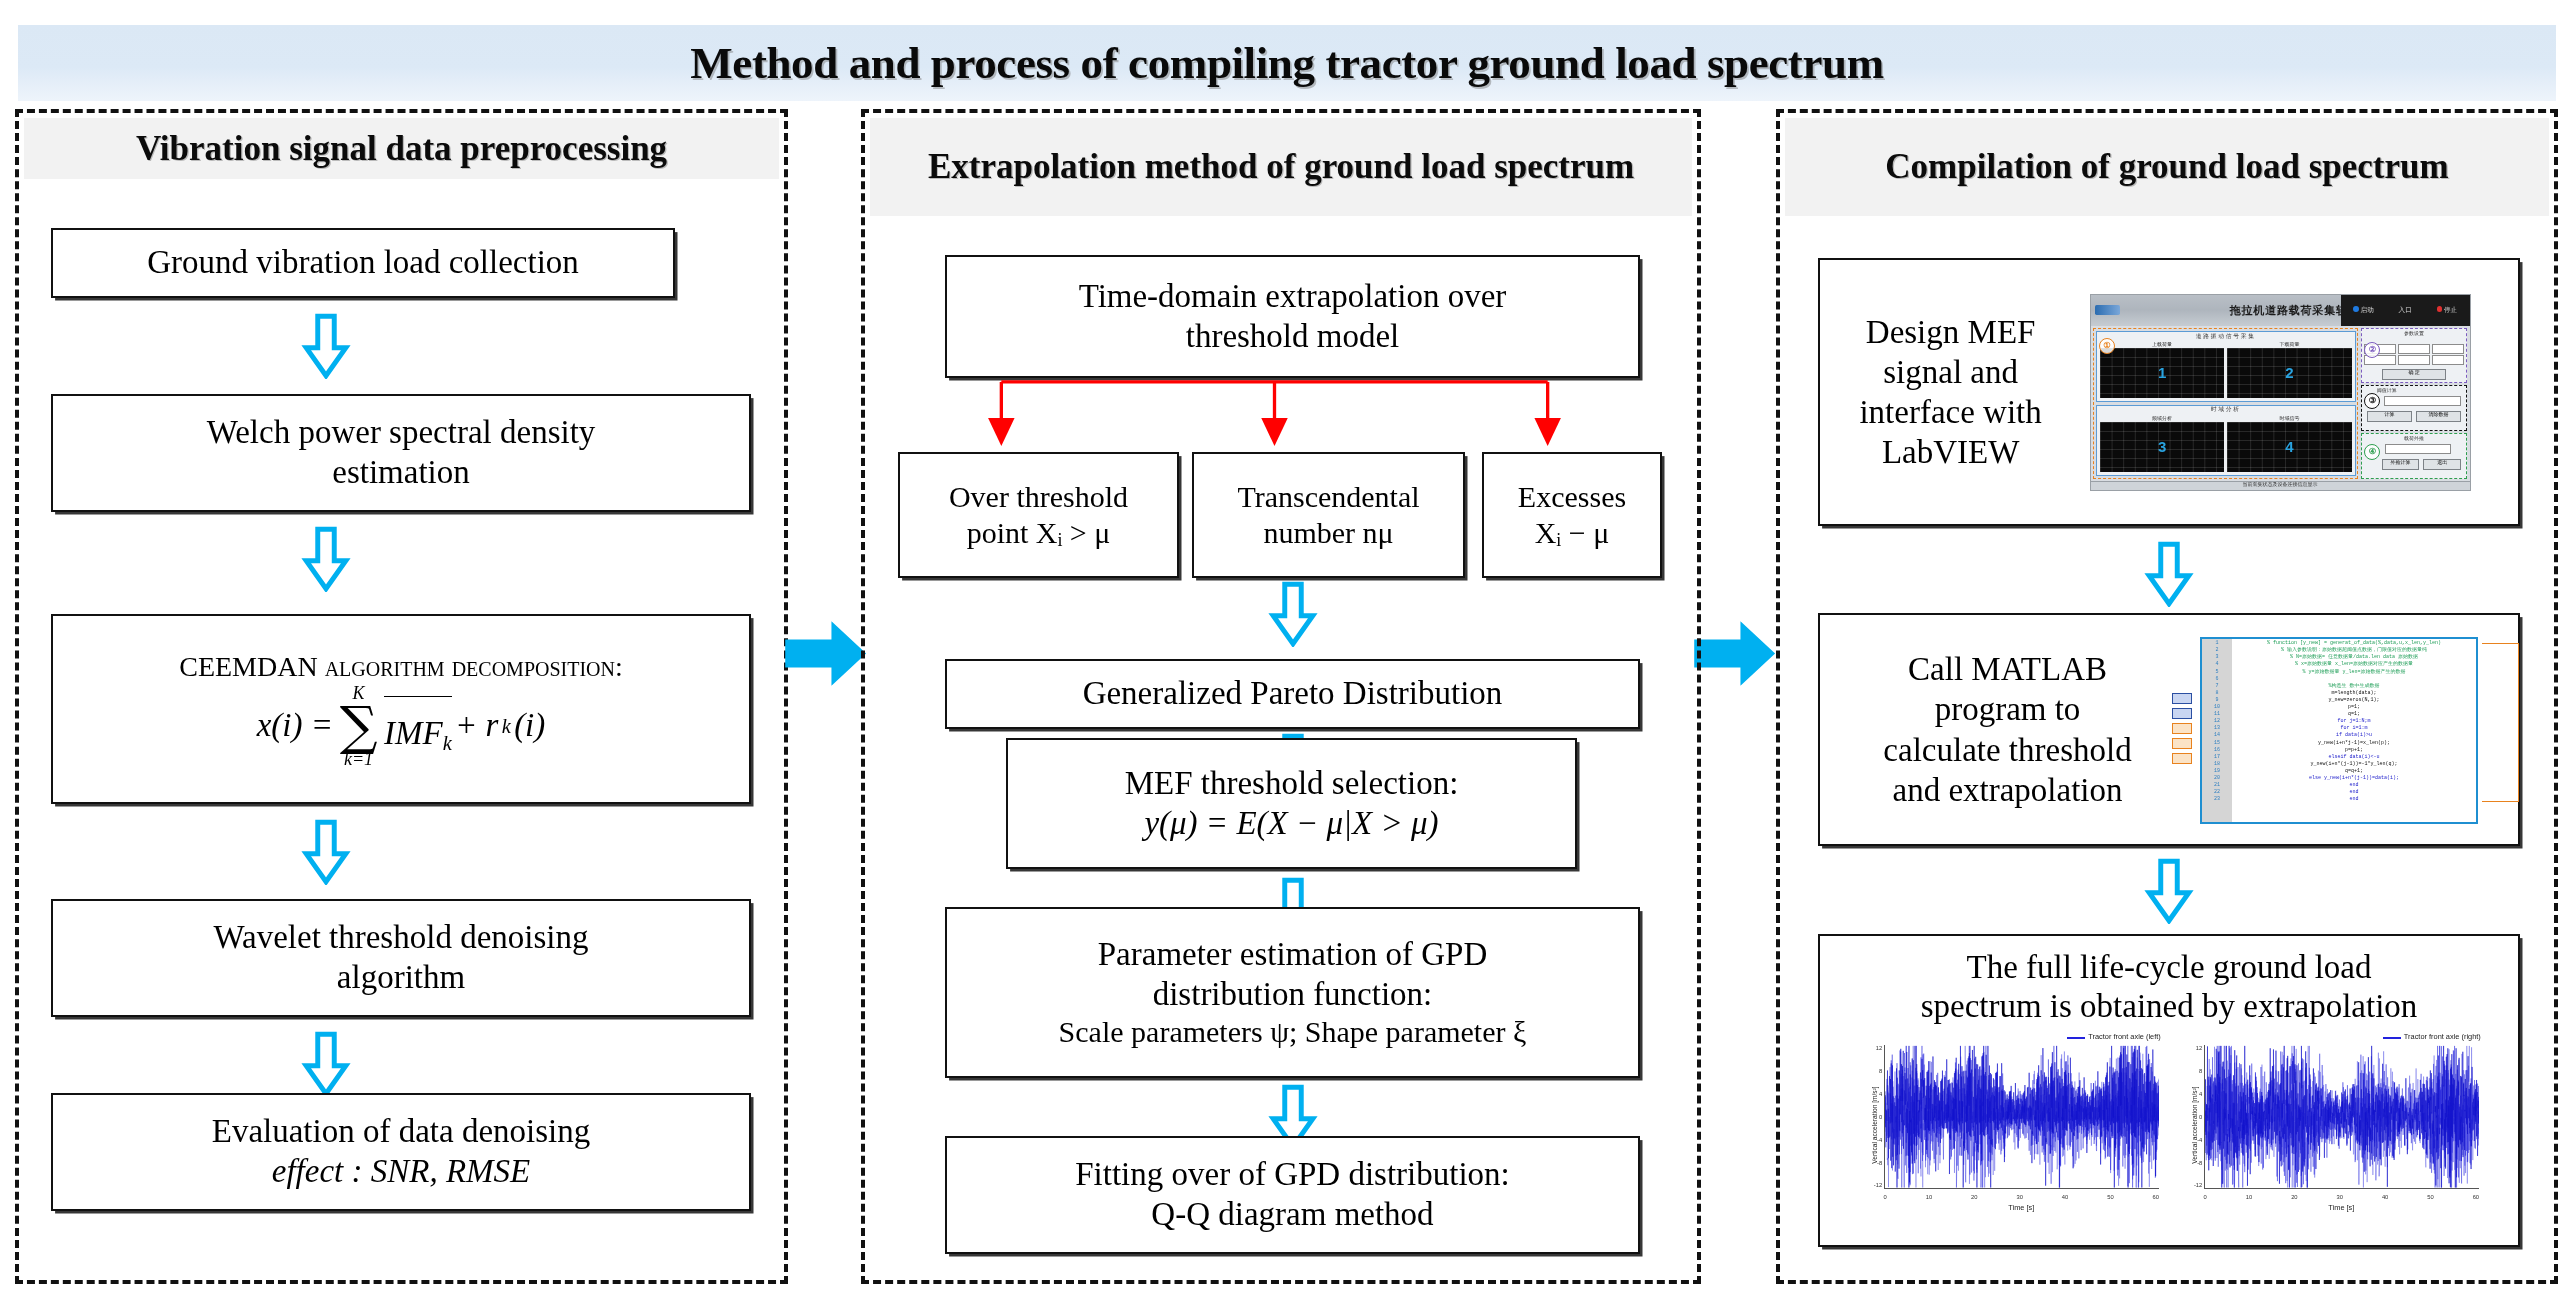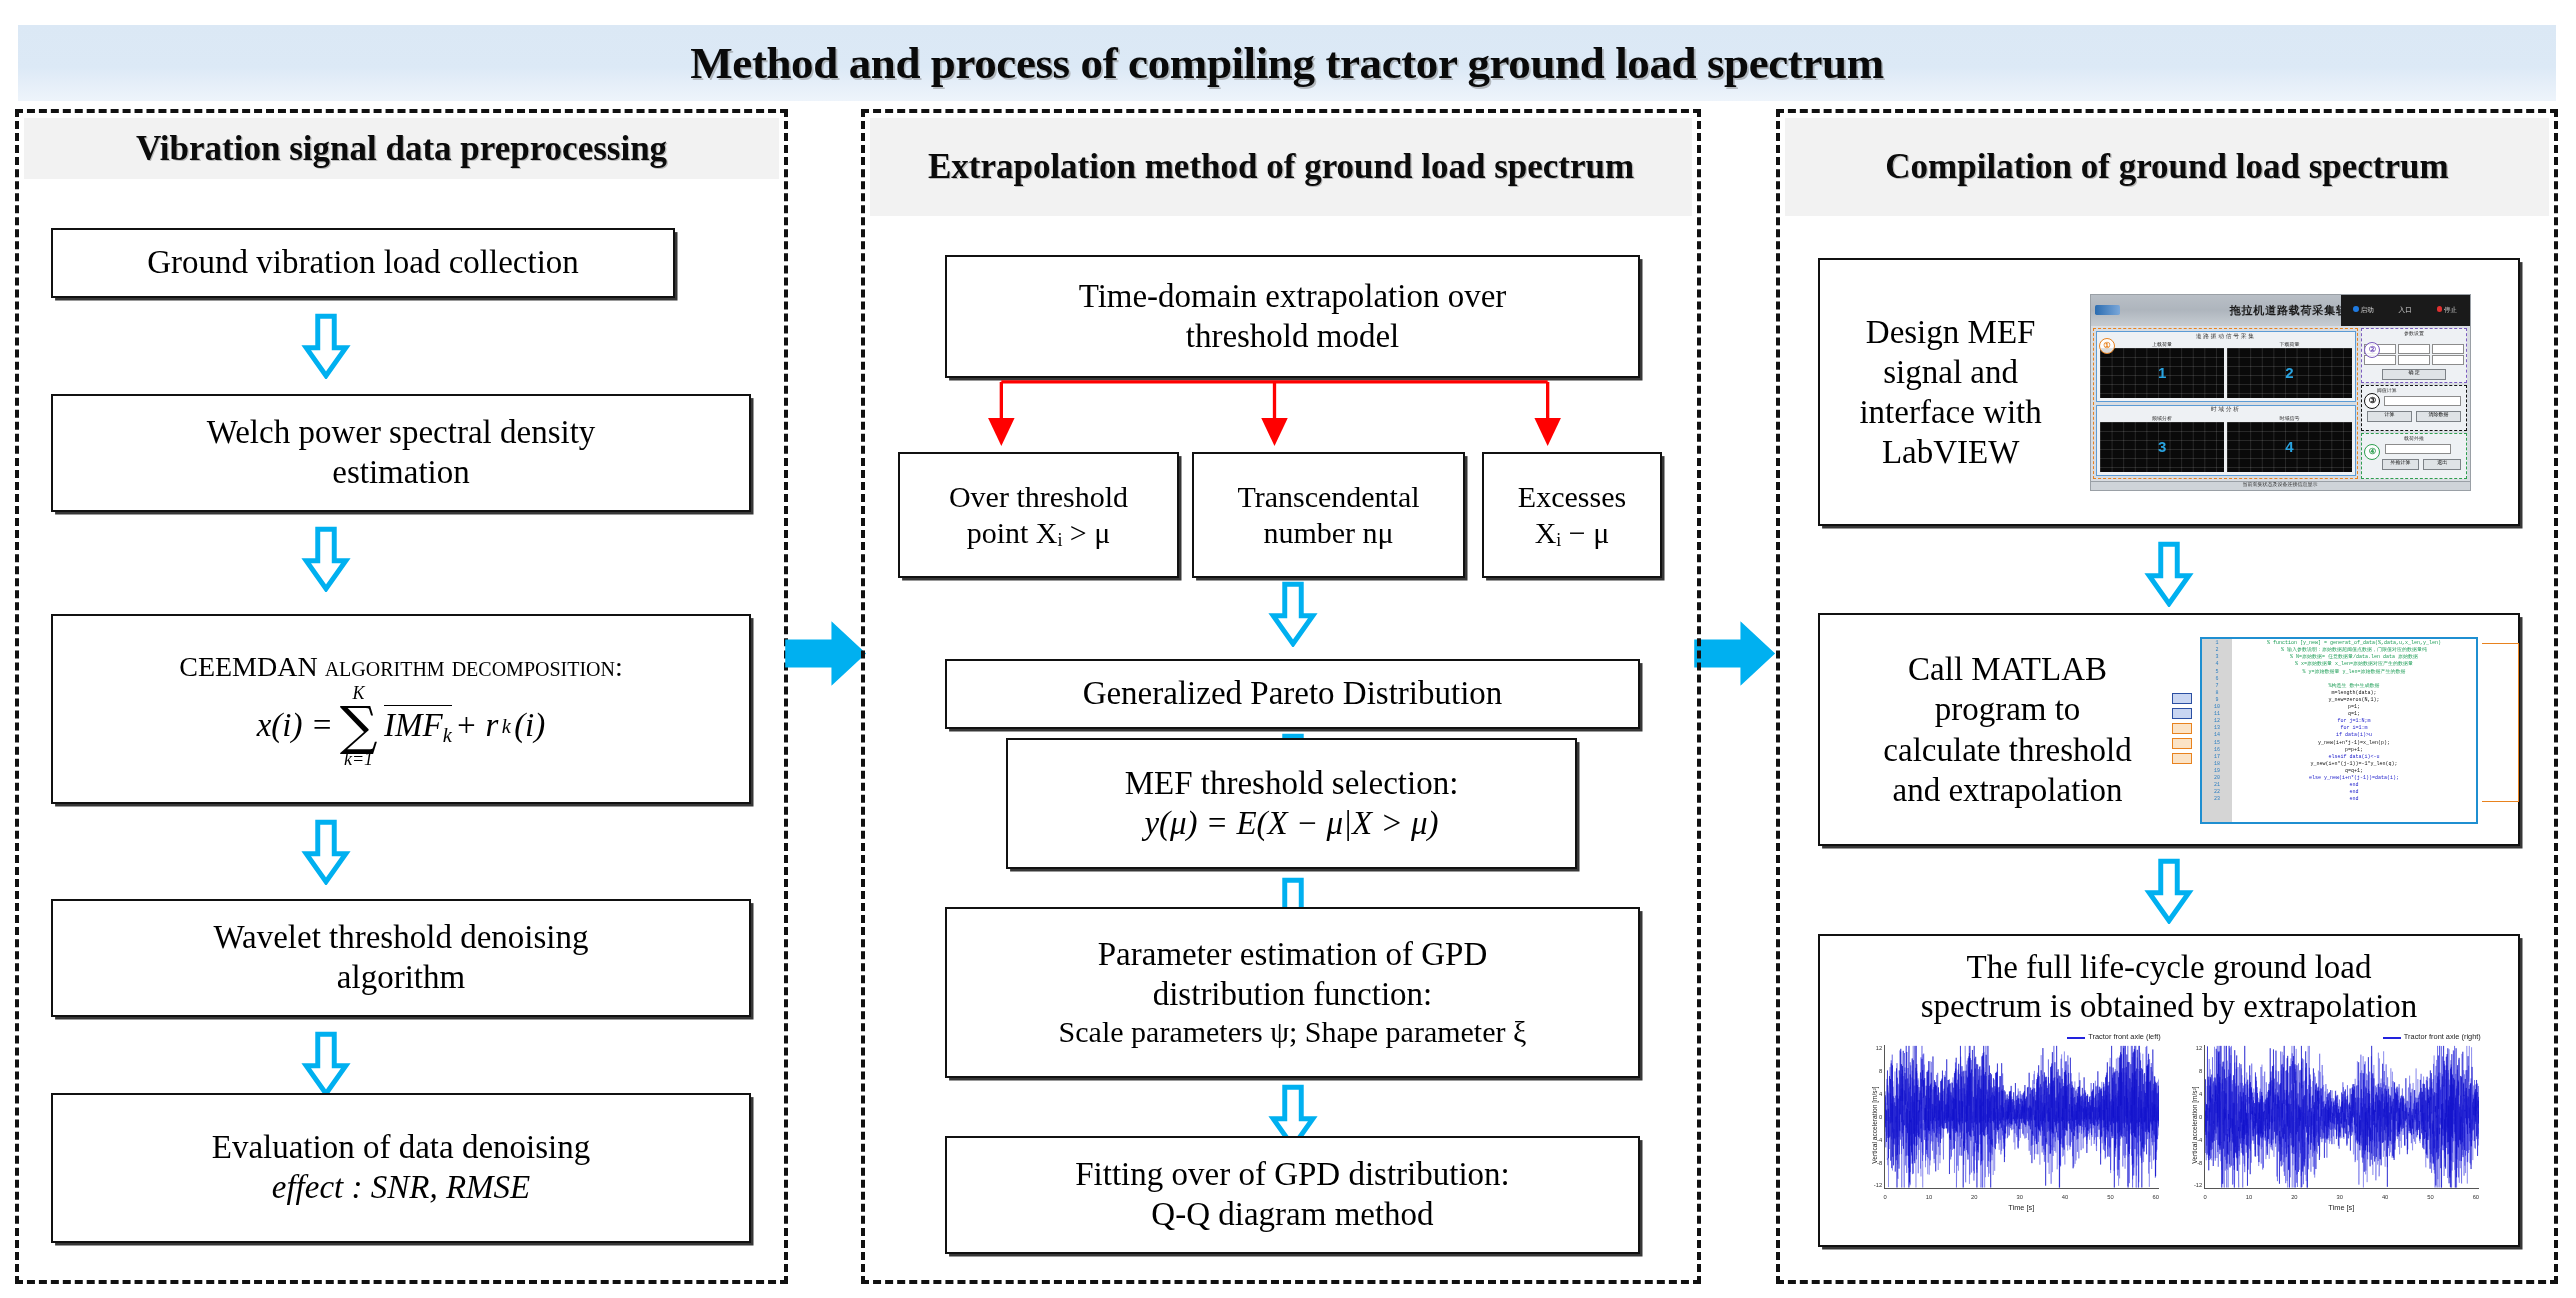--- a/index.html
+++ b/index.html
@@ -105,21 +105,21 @@
   }
   .sigma-stack {
     display: inline-flex;
     flex-direction: column;
     align-items: center;
     line-height: 1;
     margin: 0 3.3px;
   }
   .sigma-stack .lim { font-size: 18px; font-style: italic; }
   .sigma-stack .sig { font-size: 53px; font-style: normal; font-family: "DejaVu Serif", serif; line-height: 0.9; }
-  .overbar { border-top: 1.7px solid #000; padding-top: 0; display: inline-block; }
+  .overbar { border-top: 1.7px solid #000; padding-top: 17px; display: inline-block; }
 
   
   
   .down-arrow {
     position: absolute;
     width: 50px;
     height: 66px;
   }
   .down-arrow svg { display: block; width: 100%; height: 100%; }
 
@@ -296,21 +296,21 @@
   <span class="ln">Wavelet threshold denoising</span>
   <span class="ln">algorithm</span>
 </div>
 
 <div class="down-arrow" style="left:301px; top:1031px;">
   <svg viewBox="0 0 60 80">
       <polygon points="20,4 40,4 40,42 54,42 30,76 6,42 20,42" fill="none" stroke="#00b0f0" stroke-width="6" stroke-linejoin="miter"></polygon>
     </svg>
 </div>
 
-<div class="pbox" style="left:51px; top:1093px; width:700px; height:150px;">
+<div class="pbox" style="left:51px; top:1093px; width:700px; height:118px;">
   <span class="ln">Evaluation of data denoising</span>
   <span class="ln ital">effect :  SNR, RMSE</span>
 </div>
 
 <div class="right-arrow" style="left:785px; top:618px;">
   <svg viewBox="0 0 100 86">
       <polygon points="0,26 56,26 56,4 98,43 56,82 56,60 0,60" fill="#00b0f0"></polygon>
     </svg>
 </div>
 <div class="right-arrow" style="left:1694px; top:618px;">

